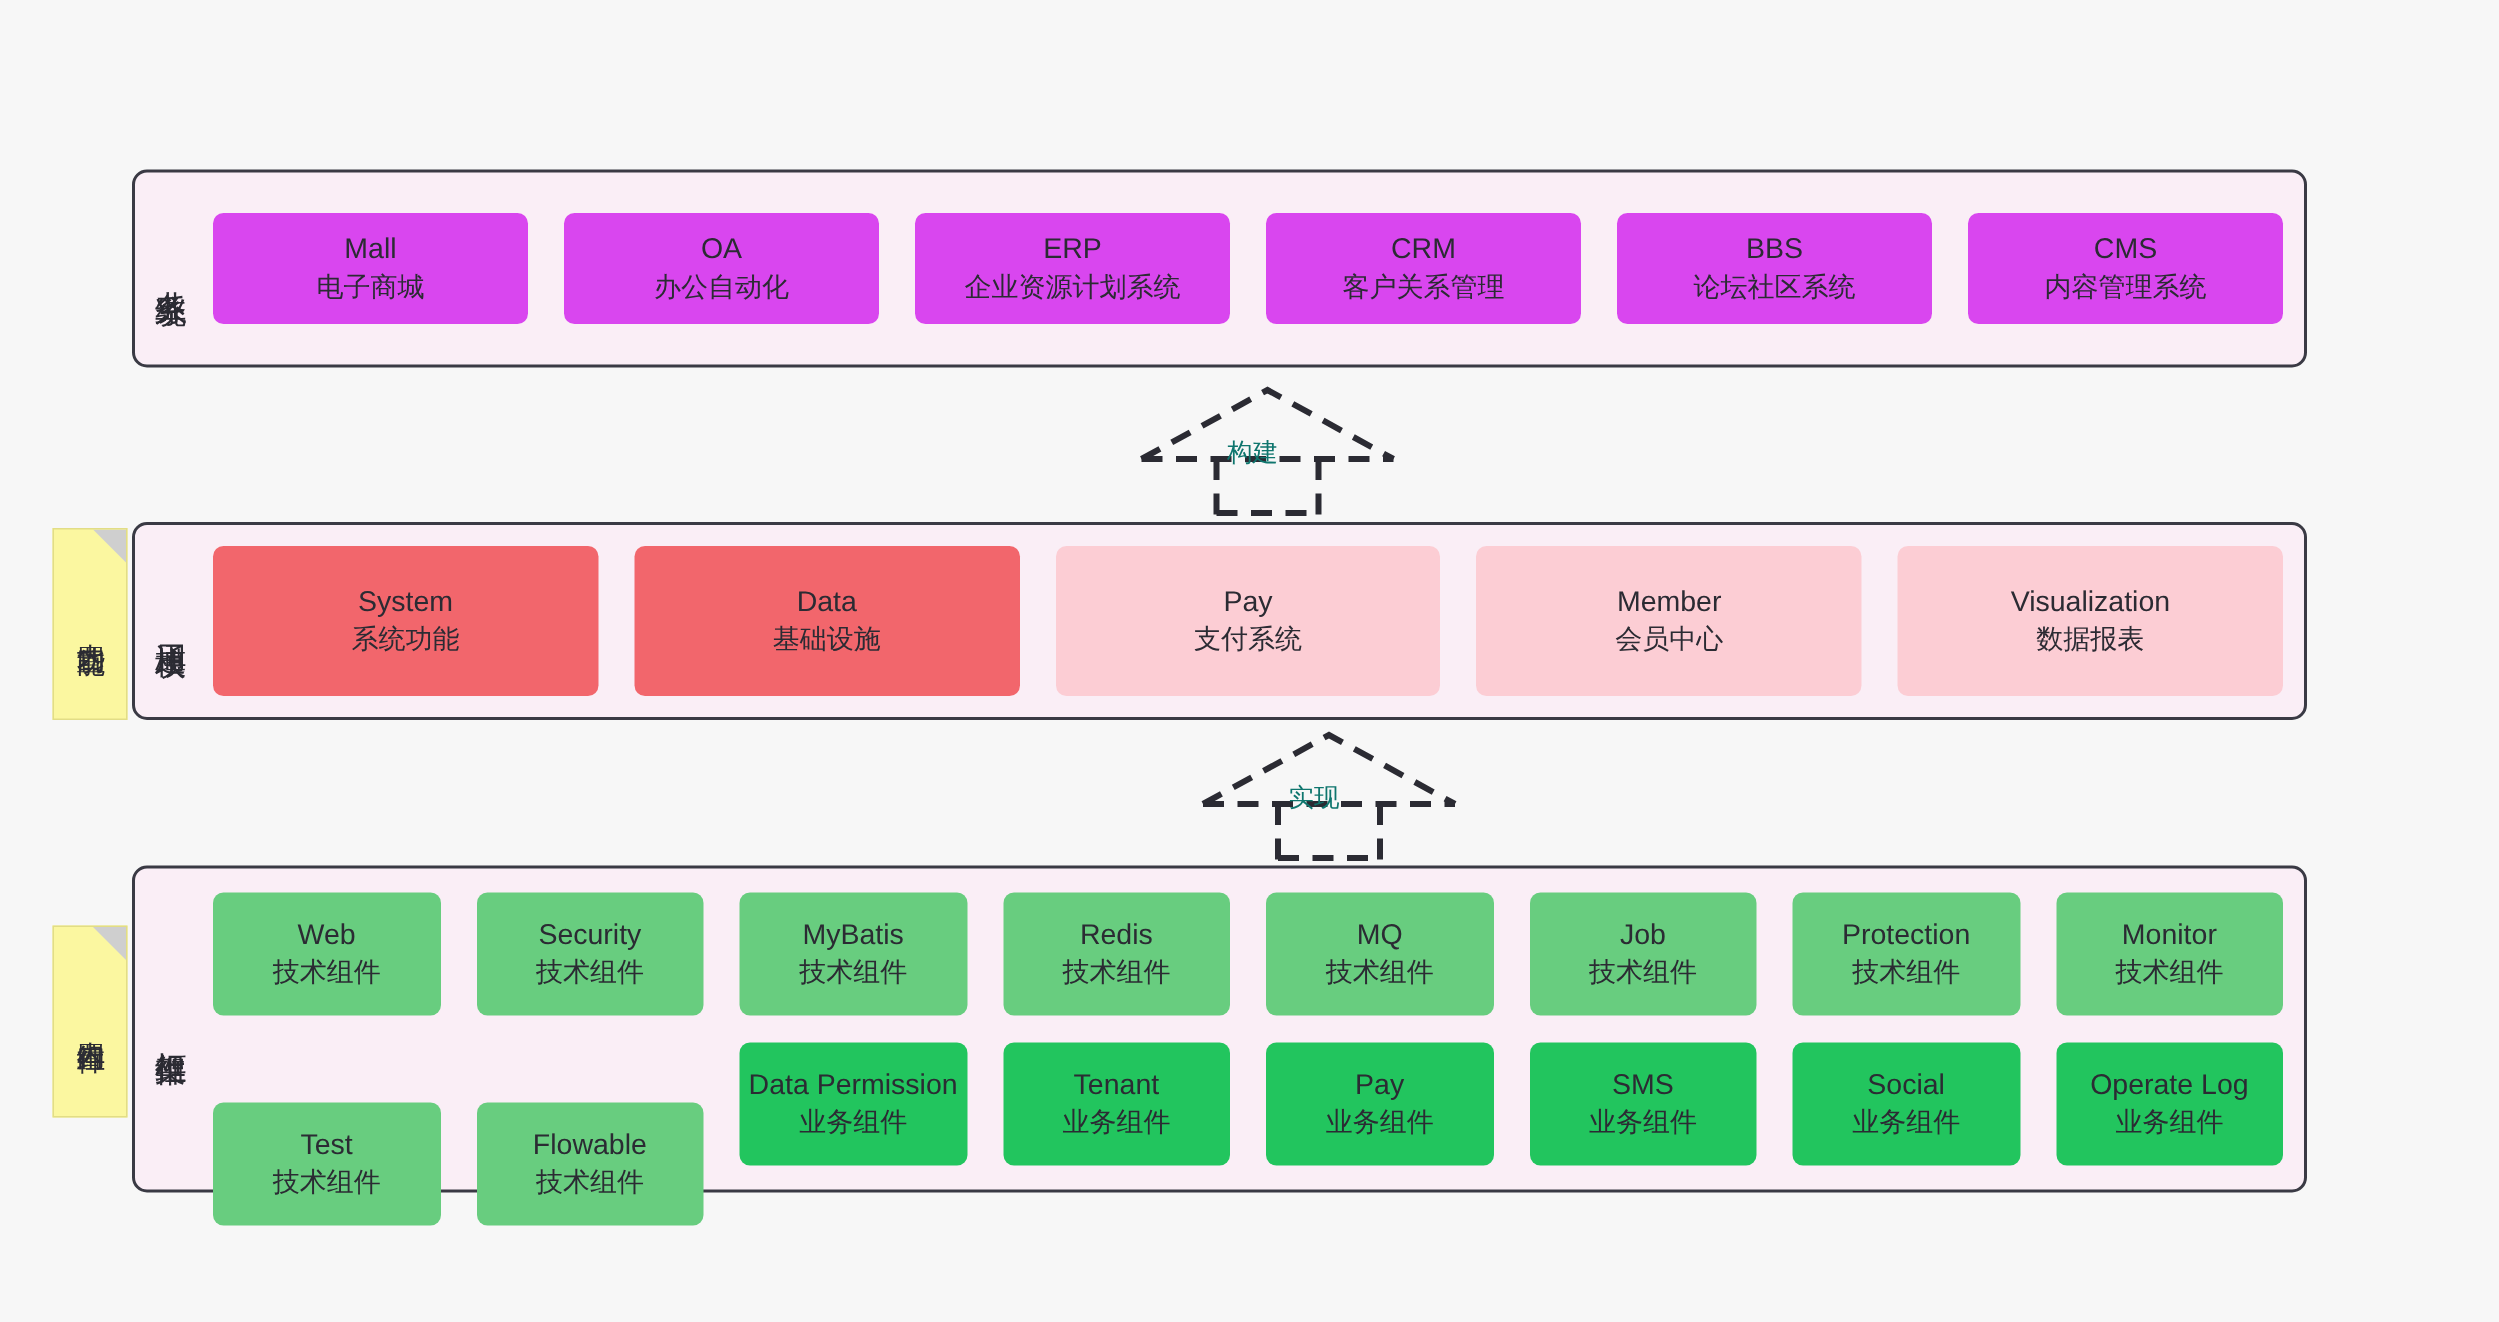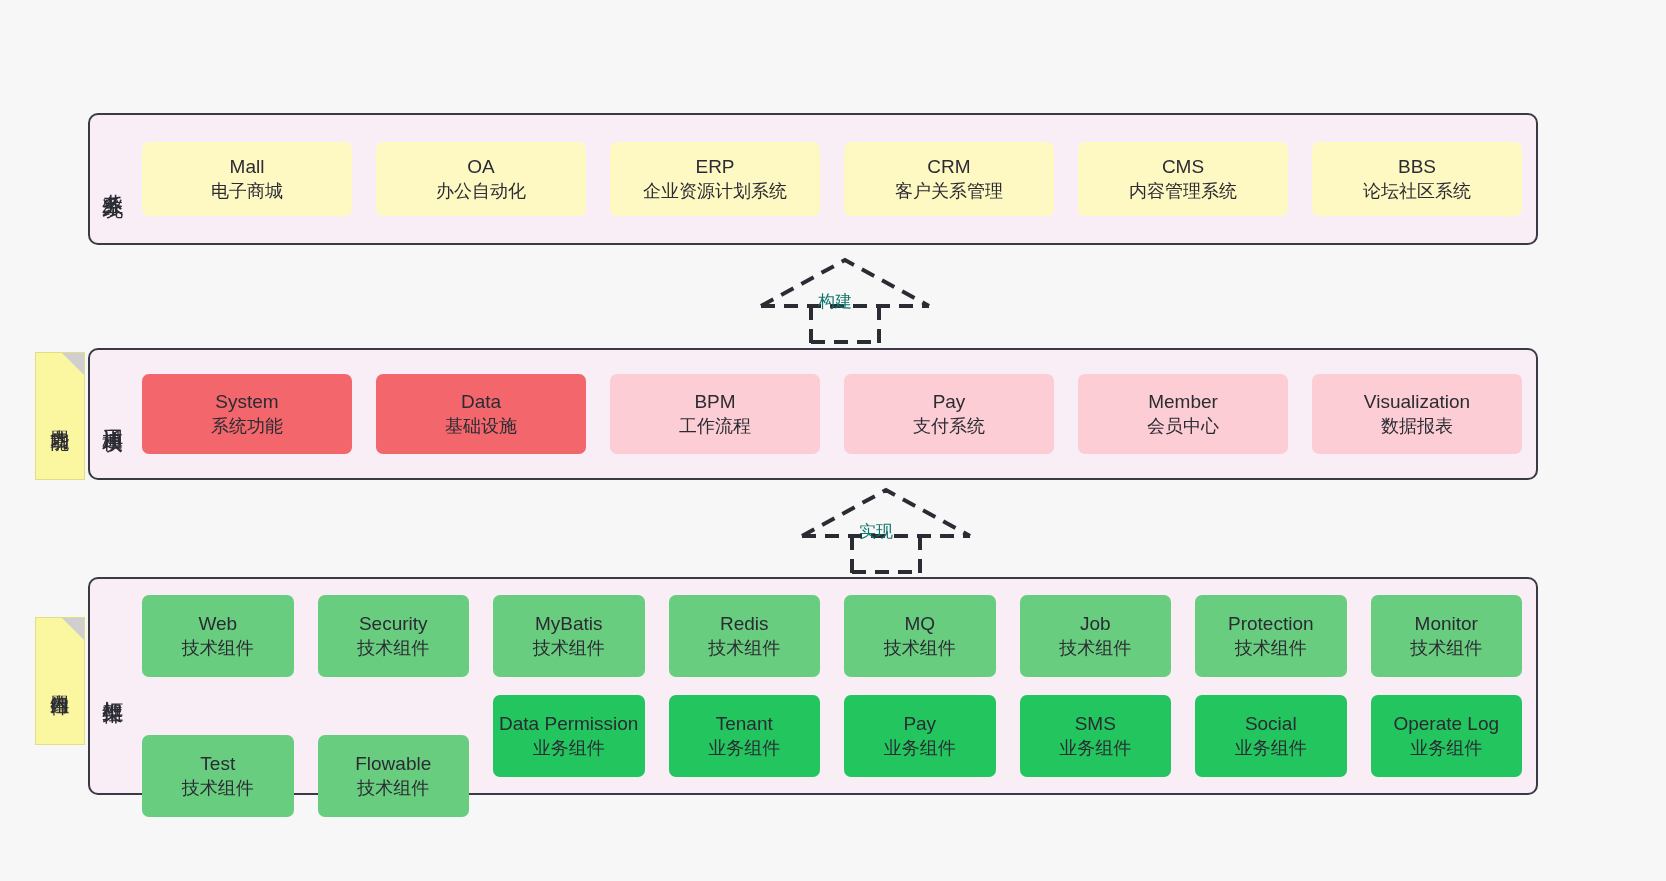--- a/index.html
+++ b/index.html
@@ -72,38 +72,38 @@
     flex-direction: column;
     align-items: center;
     justify-content: center;
     text-align: center;
     line-height: 1.28;
     padding: 4px 6px;
   }
   .card .en { font-size: 19px; }
   .card .cn { font-size: 18px; }
 
-  .card.blue      { background: #fef9c3; }
+  .card.blue      { background: #d946ef; }
   .card.red       { background: #f2666c; }
   .card.pink      { background: #fccdd4; }
   .card.green     { background: #68cd7f; margin-top: 40px; }
   .card.lightgreen{ background: #22c55e; }
 
   
   #layer-business {
     left: 88px; top: 113px; width: 1450px; height: 132px;
   }
   #layer-business .layer-body { gap: 0; }
   #layer-business .card { height: 74px; }
 
   #layer-common {
     left: 88px; top: 348px; width: 1450px; height: 132px;
   }
   #layer-common .layer-body { gap: 0; }
-  #layer-common .card { height: 80px; }
+  #layer-common .card { height: 100px; }
 
   #layer-framework {
     left: 88px; top: 577px; width: 1450px; height: 218px;
   }
   #layer-framework .card { height: 82px; }
 
   
   .note {
     position: absolute;
     box-sizing: border-box;
@@ -178,26 +178,26 @@
         </div>
         <div class="card blue">
           <span class="en">ERP</span>
           <span class="cn">企业资源计划系统</span>
         </div>
         <div class="card blue">
           <span class="en">CRM</span>
           <span class="cn">客户关系管理</span>
         </div>
         <div class="card blue">
+          <span class="en">BBS</span>
+          <span class="cn">论坛社区系统</span>
+        </div>
+        <div class="card blue">
           <span class="en">CMS</span>
           <span class="cn">内容管理系统</span>
-        </div>
-        <div class="card blue">
-          <span class="en">BBS</span>
-          <span class="cn">论坛社区系统</span>
         </div>
       </div>
     </div>
   </div>
 
   <div class="arrow" id="arrow-build">
     <svg width="180" height="86" viewBox="0 0 180 86" aria-hidden="true">
 
       <path d="M 6 48 L 90 2 L 174 48" fill="none" stroke="#2b2b33" stroke-width="4" stroke-dasharray="14,9" stroke-linecap="butt"></path>
       <path d="M 6 48 L 174 48" fill="none" stroke="#2b2b33" stroke-width="4" stroke-dasharray="14,9" stroke-linecap="butt"></path>
@@ -213,24 +213,20 @@
     <div class="layer-title">通用模块</div>
     <div class="layer-body">
       <div class="row">
         <div class="card red">
           <span class="en">System</span>
           <span class="cn">系统功能</span>
         </div>
         <div class="card red">
           <span class="en">Data</span>
           <span class="cn">基础设施</span>
-        </div>
-        <div class="card pink">
-          <span class="en">BPM</span>
-          <span class="cn">工作流程</span>
         </div>
         <div class="card pink">
           <span class="en">Pay</span>
           <span class="cn">支付系统</span>
         </div>
         <div class="card pink">
           <span class="en">Member</span>
           <span class="cn">会员中心</span>
         </div>
         <div class="card pink">

